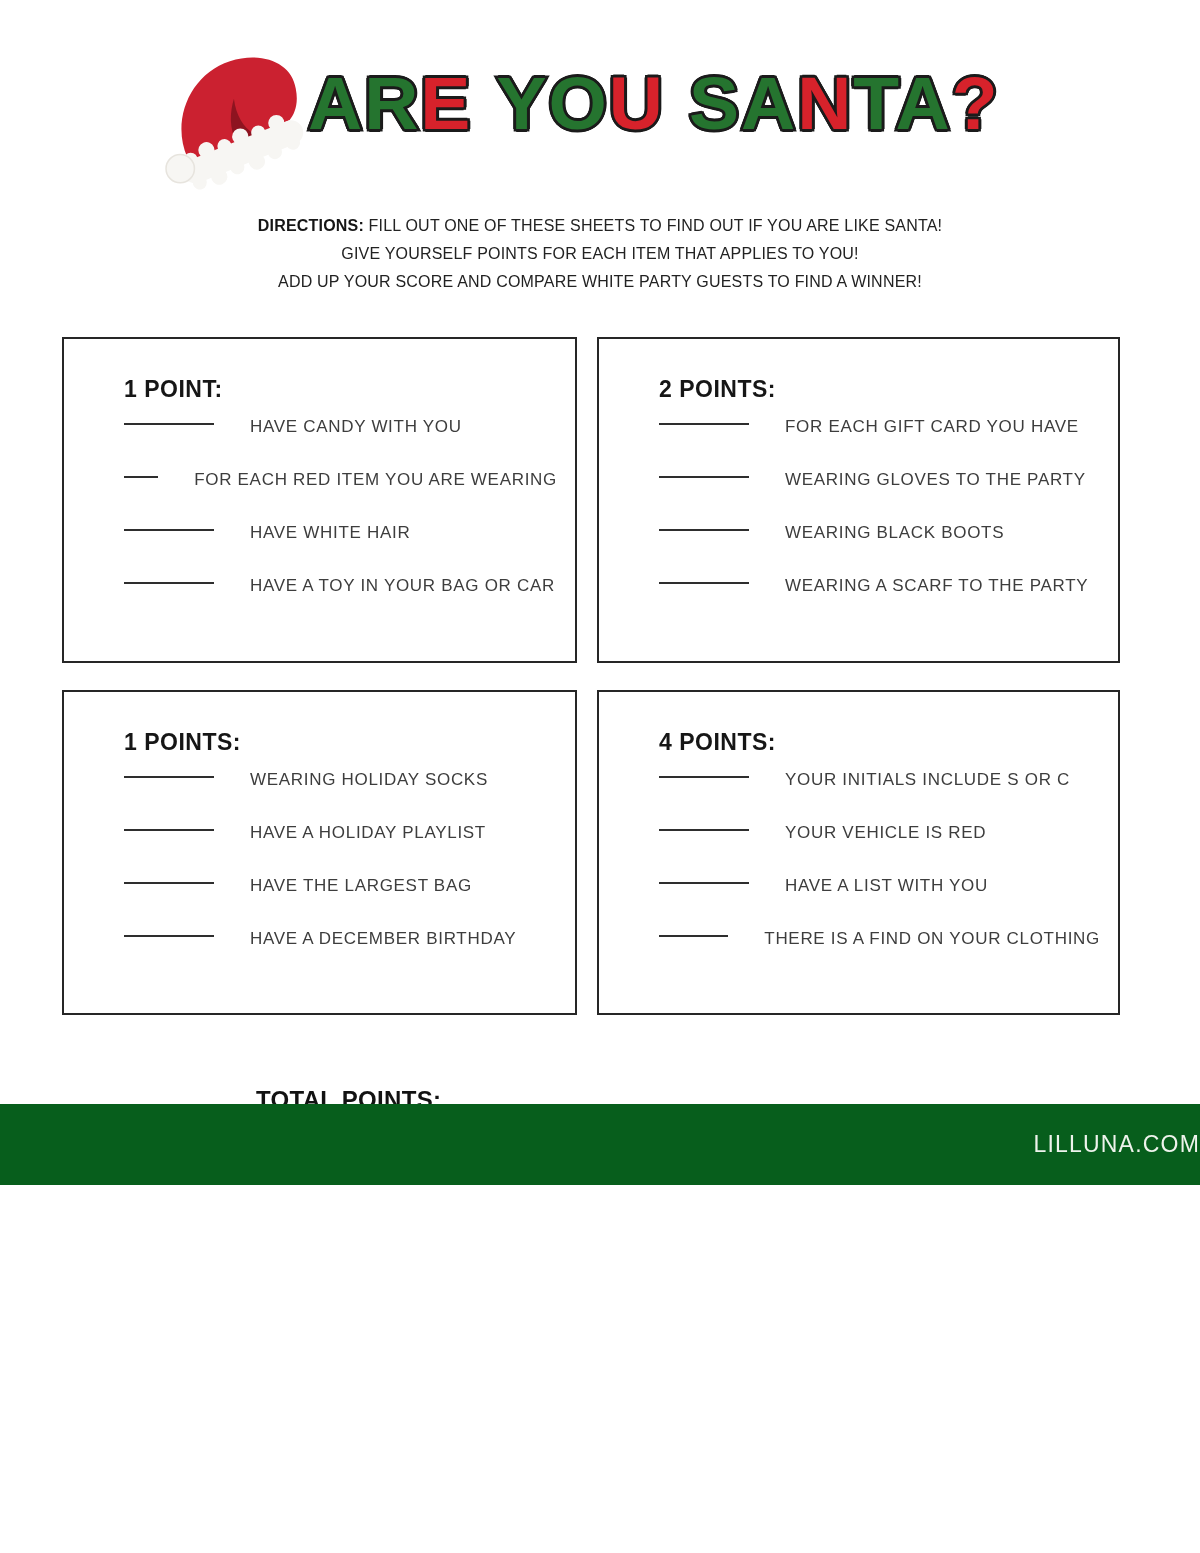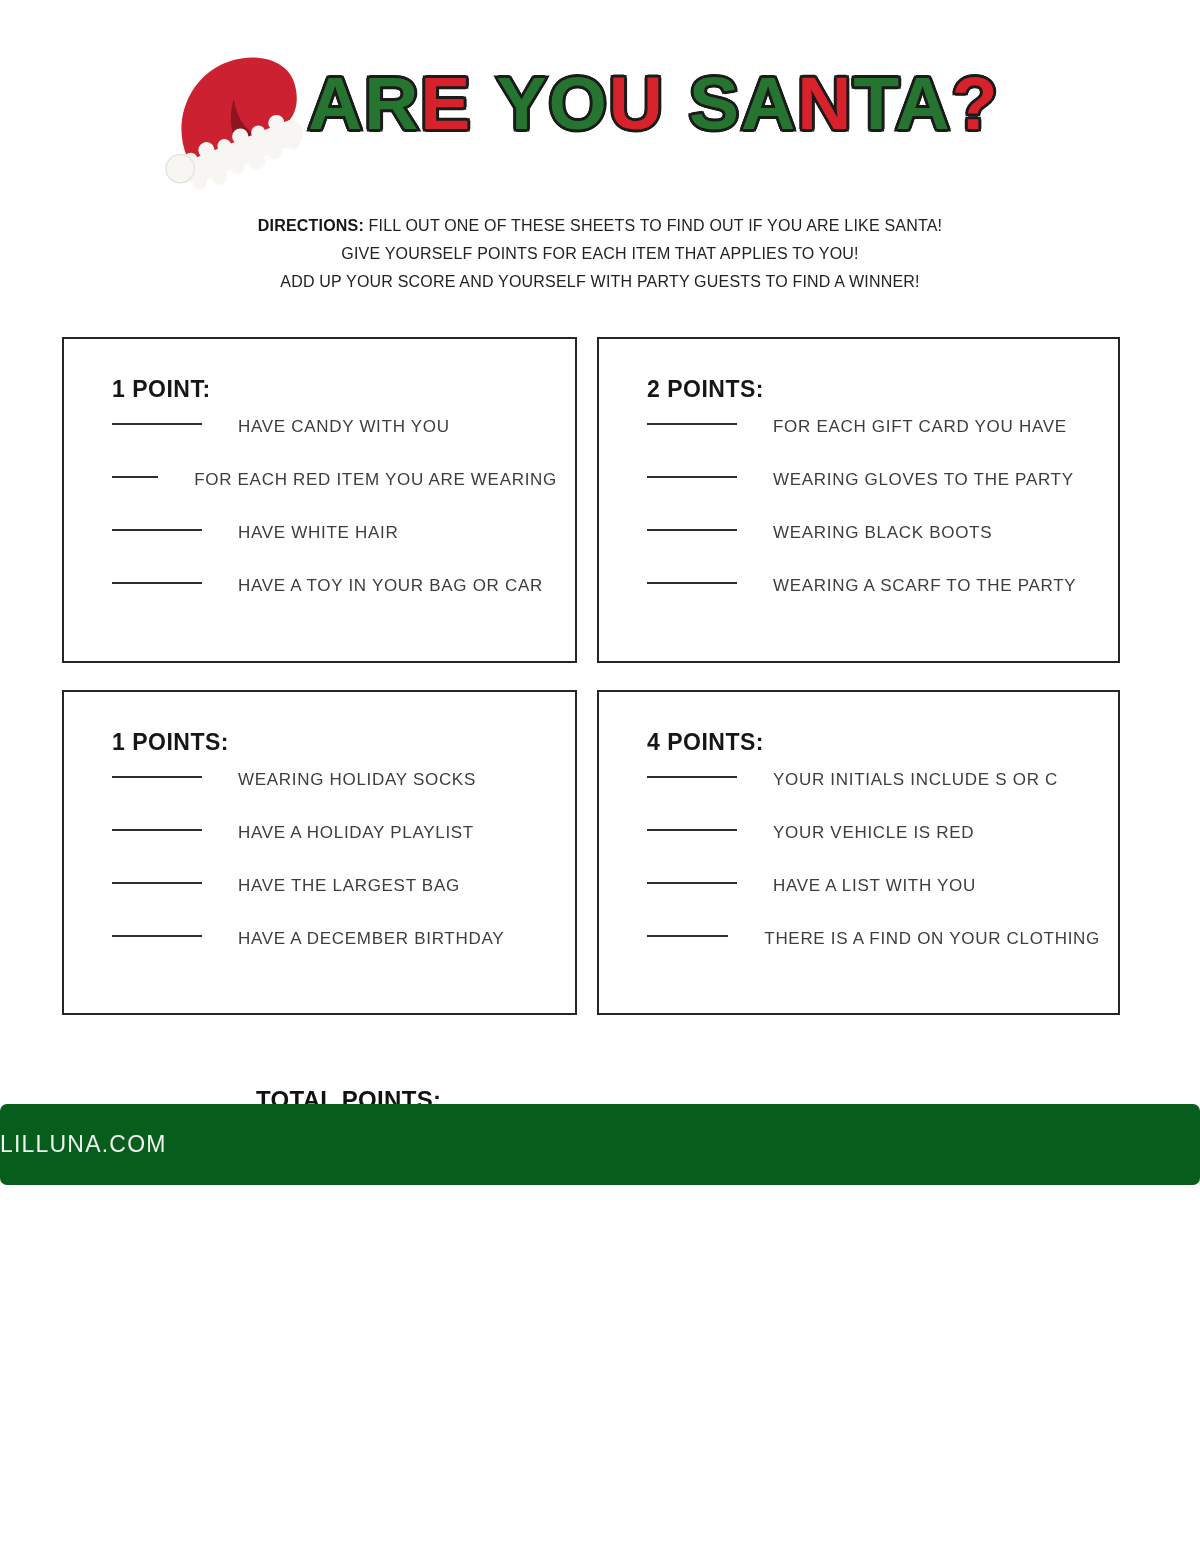--- a/index.html
+++ b/index.html
@@ -32,21 +32,21 @@
   .directions b { font-weight:700; color:#151515; }
 
   
   .grid {
     position:absolute; top:337px; left:62px;
     display:grid; grid-template-columns:515px 523px; grid-template-rows:326px 325px;
     column-gap:20px; row-gap:27px;
   }
   .box {
     border:2px solid #262626; background:#ffffff; box-sizing:border-box;
-    padding:36px 18px 0 48px;
+    padding:36px 18px 0 60px;
   }
   .box-heading {
     font-size:23px; font-weight:700; color:#161616;
     letter-spacing:0.5px; line-height:28px;
   }
   .item { display:flex; align-items:center; height:40px; padding-bottom:13px; }
   .blank {
     display:inline-block; width:90px; height:2px;
     border-bottom:2px solid #2e2e2e;
   }
@@ -63,21 +63,21 @@
     letter-spacing:0.3px; color:#121212; white-space:nowrap;
   }
   .total-line {
     width:450px; margin-left:28px; align-self:flex-end; margin-bottom:-4px;
     height:0; border-bottom:2.5px solid #111111;
   }
 
   
   .footer {
     position:absolute; left:0; right:0; bottom:0; height:81px;
-    display:flex; align-items:center; justify-content:flex-start;border-radius:7px;
+    display:flex; align-items:center; justify-content:flex-end;
   }
   .footer-text { color:#eef3ec; font-size:23px; letter-spacing:1.2px; }
 </style>
 </head>
 <body>
 
 <div class="page">
 
   <svg class="hat" viewBox="0 0 150 140" aria-hidden="true">
     <path d="M 24,106 C 8,70 26,24 66,11 C 97,1 127,12 131,38 C 134,53 130,63 125,69 L 30,111 Z" fill="#cb2130"></path>
@@ -102,21 +102,21 @@
 
   <div class="title">
     <span class="word"><span style="color: rgb(37, 116, 47);">A</span><span style="color: rgb(37, 116, 47);">R</span><span style="color: rgb(215, 34, 43);">E</span></span>
     <span class="word"><span style="color: rgb(37, 116, 47);">Y</span><span style="color: rgb(37, 116, 47);">O</span><span style="color: rgb(215, 34, 43);">U</span></span>
     <span class="word"><span style="color: rgb(37, 116, 47);">S</span><span style="color: rgb(37, 116, 47);">A</span><span style="color: rgb(215, 34, 43);">N</span><span style="color: rgb(37, 116, 47);">T</span><span style="color: rgb(37, 116, 47);">A</span><span style="color: rgb(215, 34, 43);">?</span></span>
   </div>
 
   <div class="directions">
     <div><b>DIRECTIONS:</b> <span>FILL OUT ONE OF THESE SHEETS TO FIND OUT IF YOU ARE LIKE SANTA!</span></div>
     <div>GIVE YOURSELF POINTS FOR EACH ITEM THAT APPLIES TO YOU!</div>
-    <div>ADD UP YOUR SCORE AND YOURSELF WITH PARTY GUESTS TO FIND A WINNER!</div>
+    <div>ADD UP YOUR SCORE AND COMPARE WHITE PARTY GUESTS TO FIND A WINNER!</div>
   </div>
 
   <div class="grid">
 
     <div class="box">
       <div class="box-heading">1 POINT:</div>
       <div class="item">
           <span class="blank"></span>
           <span class="item-label">HAVE CANDY WITH YOU</span>
         </div>

